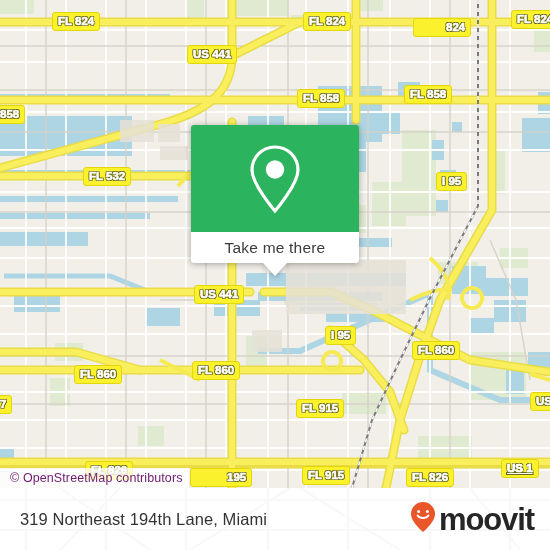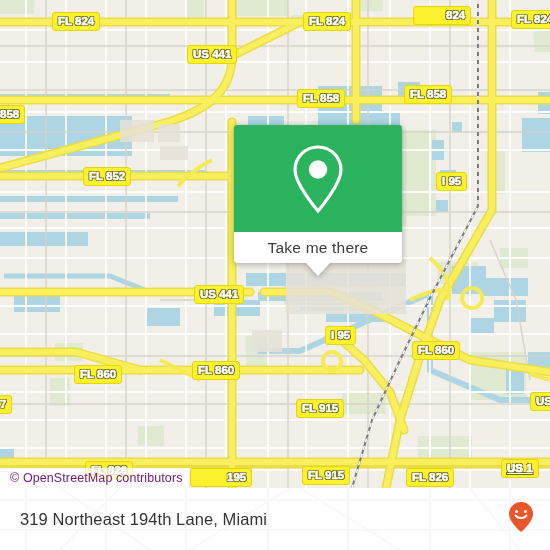--- a/index.html
+++ b/index.html
@@ -51,21 +51,20 @@
       -1px -1px #6b6b1a, 1px -1px #6b6b1a, -1px 1px #6b6b1a, 1px 1px #6b6b1a;
     display: flex; align-items: center; justify-content: center;
   }
 
   
   #popup {
     position: absolute;
     left: 191px; top: 125px;
     width: 168px; height: 138px;
     filter: drop-shadow(0 1px 3px rgba(0,0,0,0.33));
-    margin-left: 43px;
   }
   #popup-green {
     width: 100%; height: 107px;
     background: #2bb35d;
     border-radius: 3px 3px 0 0;
     display: flex; align-items: center; justify-content: center;
   }
   #popup-pin svg { display: block; }
   #popup-bar {
     width: 100%; height: 31px;
@@ -309,27 +308,27 @@
           <rect x="160" y="146" width="28" height="14"></rect>
           <rect x="286" y="260" width="120" height="54"></rect>
           <rect x="252" y="330" width="30" height="22"></rect>
         </g>
       </g>
     </svg>
 
     <div id="shield-layer">
         <div class="shield" style="left: 52px; top: 12px;">FL 824</div>
         <div class="shield" style="left: 303px; top: 12px;">FL 824</div>
-        <div class="shield" style="left: 413px; top: 6px; padding-left: 32px;">824</div>
+        <div class="shield" style="left: 413px; top: 18px; padding-left: 32px;">824</div>
         <div class="shield" style="left: 511px; top: 10px;">FL 824</div>
         <div class="shield" style="left: 187px; top: 45px;">US 441</div>
         <div class="shield" style="left: 297px; top: 89px;">FL 858</div>
         <div class="shield" style="left: 404px; top: 85px;">FL 858</div>
         <div class="shield" style="left: -6px; top: 105px;">858</div>
-        <div class="shield" style="left: 83px; top: 167px;">FL 852</div>
+        <div class="shield" style="left: 83px; top: 167px;">FL 532</div>
         <div class="shield" style="left: 436px; top: 172px;">I 95</div>
         <div class="shield" style="left: 194px; top: 285px;">US 441</div>
         <div class="shield" style="left: 325px; top: 326px;">I 95</div>
         <div class="shield" style="left: 412px; top: 341px;">FL 860</div>
         <div class="shield" style="left: 74px; top: 365px;">FL 860</div>
         <div class="shield" style="left: 192px; top: 361px;">FL 860</div>
         <div class="shield" style="left: -6px; top: 395px;">7</div>
         <div class="shield" style="left: 296px; top: 399px;">FL 915</div>
         <div class="shield" style="left: 530px; top: 392px;">US</div>
         <div class="shield" style="left: 501px; top: 459px; text-decoration: underline;">US 1</div>
@@ -380,16 +379,17 @@
       <span id="footer-address">319 Northeast 194th Lane, Miami</span>
       <span id="moovit-logo">
         <span>
           <svg width="26" height="32" viewBox="0 0 26 32">
             <path d="M13 1 C6.4 1 1 6.4 1 13 C1 21 13 31 13 31 C13 31 25 21 25 13 C25 6.4 19.6 1 13 1 Z" fill="#e8562a"></path>
             <circle cx="8.6" cy="10.4" r="1.5" fill="#ffffff"></circle>
             <circle cx="17.4" cy="10.4" r="1.5" fill="#ffffff"></circle>
             <path d="M7.6 14.4 C9.6 17.8 16.4 17.8 18.4 14.4" stroke="#ffffff" stroke-width="1.9" fill="none" stroke-linecap="round"></path>
           </svg>
         </span>
+        <span id="moovit-wordmark">moovit</span>
       </span>
     </div>
   </div>
 </div>
 
 </body></html>

